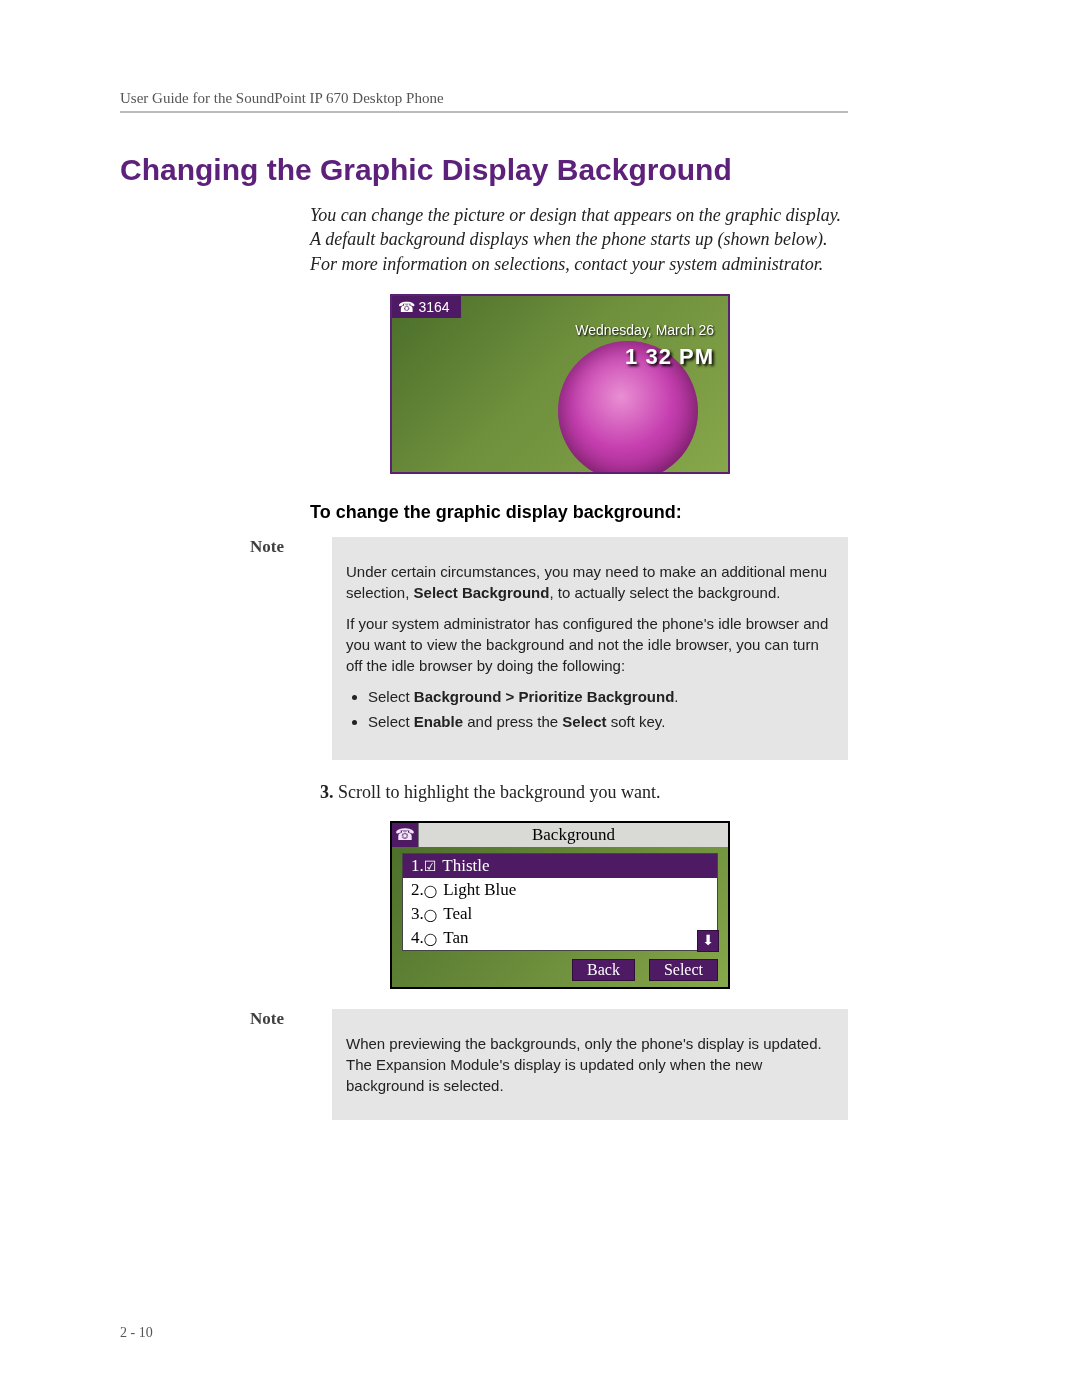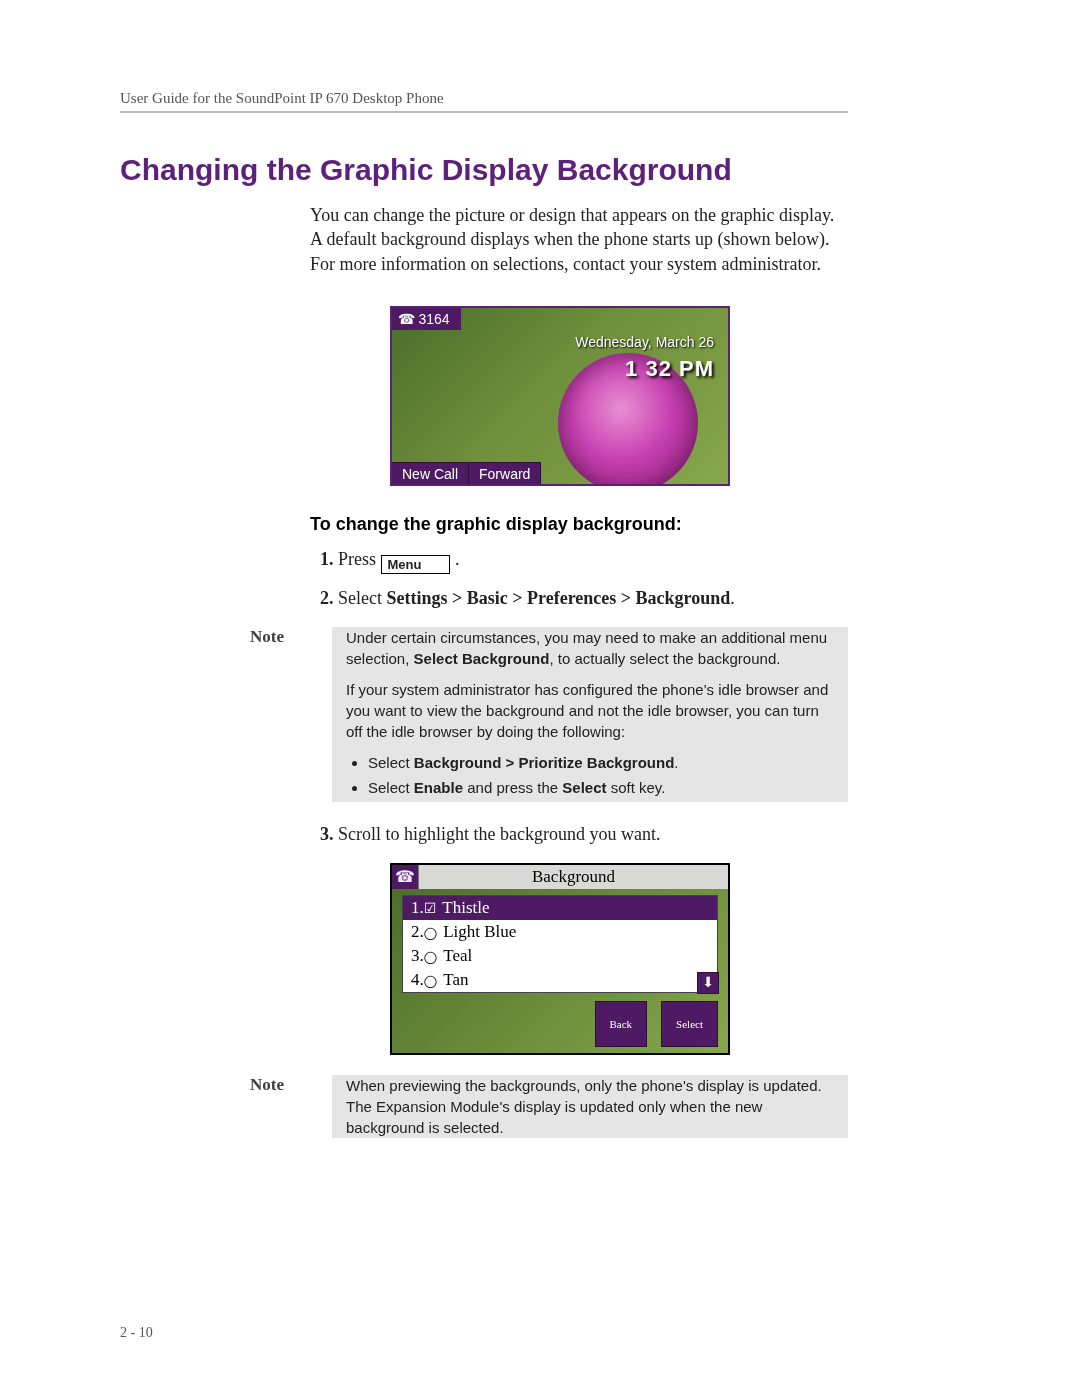--- a/index.html
+++ b/index.html
@@ -32,21 +32,22 @@
     color: #5e217b;
     font-size: 30px;
     margin: 0 0 16px 0;
   }
   .body-col {
     margin-left: 190px;
   }
   .body-col p {
     font-size: 18px;
     line-height: 1.35;
-    margin: 0 0 30px 0;
+    margin: 0 0 18px 0;
+    font-style: italic;
   }
   
   .shot1 {
     width: 340px;
     height: 180px;
     margin: 12px 0 28px 80px;
     border: 2px solid #5a2270;
     box-sizing: border-box;
     background: linear-gradient(135deg,#4a6d2a 0%,#6e8f3c 45%,#86a74a 100%);
     position: relative;
@@ -110,21 +111,21 @@
     flex: 0 0 58px;
     font-family: "Palatino Linotype","Book Antiqua",Palatino,Georgia,serif;
     font-weight: bold; color:#404040; font-size:17px;
     margin-left: 130px;
   }
   .note-box {
     flex:1;
     background:#e5e5e5;
     font-family: Arial, Helvetica, sans-serif;
     font-size:15px; line-height:1.4;
-    padding: 0 14px;
+    padding: 24px 14px;
   }
   .note-box p { margin:0 0 10px 0; }
   .note-box ul { margin:0; padding-left:22px; }
   .note-box ul li { margin-bottom:4px; }
   
   .shot2 {
     width: 340px; margin: 6px 0 20px 80px;
     border:2px solid #000; box-sizing:border-box;
     background: linear-gradient(135deg,#4a6d2a 0%,#6e8f3c 60%,#86a74a 100%);
     position:relative; font-family:"Trebuchet MS","Comic Sans MS",cursive;
@@ -149,21 +150,21 @@
   .shot2 .row.sel { background:#4d1a63; color:#fff; }
   .shot2 .arrow {
     position:absolute; right:-2px; bottom:-2px; width:20px; height:20px;
     background:#4d1a63; color:#fff; text-align:center; line-height:20px; font-size:14px;
     border:1px solid #2e0f3a;
   }
   .shot2 .softbar2 {
     display:flex; justify-content:flex-end; gap:14px; padding:8px 10px 6px 10px;
   }
   .shot2 .sk2 {
-    background:#4d1a63; color:#fff; font-size:11px; padding:12px 14px; line-height:20px;
+    background:#4d1a63; color:#fff; font-size:16px; padding:0 14px; line-height:20px;
     border:1px solid #2e0f3a;
   }
   .footer {
     position:absolute; left:120px; bottom:56px;
     font-size:14px; color:#555;
   }
   .b { font-weight:bold; }
   .check::before { content:"☑"; margin-right:6px; font-size:14px; }
   .radio::before { content:"◯"; margin-right:6px; font-size:12px; }
 </style>
@@ -178,37 +179,24 @@
   <h1 class="title">Changing the Graphic Display Background</h1>
 
   <div class="body-col">
     <p>You can change the picture or design that appears on the graphic display. A default background displays when the phone starts up (shown below). For more information on selections, contact your system administrator.</p>
 
     <div class="shot1">
       <div class="bar-top phone-icon">3164</div>
       <div class="flower"></div>
       <div class="dateline">Wednesday, March 26</div>
       <div class="timeline">1 32 PM</div>
-      <div class="softbar">
-        <span class="softkey">New Call</span><span class="softkey">Forward</span>
-      </div>
     </div>
 
     <div class="subhead">To change the graphic display background:</div>
 
-    <ol class="steps">
-      <li>
-        <span>Press </span>
-        <span class="menu-btn">Menu</span>
-        <span> .</span>
-      </li>
-      <li>
-        <span>Select </span><span class="b">Settings &gt; Basic &gt; Preferences &gt; Background</span><span>.</span>
-      </li>
-    </ol>
   </div>
 
   <div class="note-row">
     <div class="note-label">Note</div>
     <div class="note-box">
       <p>
         <span>Under certain circumstances, you may need to make an additional menu selection, </span><span class="b">Select Background</span><span>, to actually select the background.</span>
       </p>
       <p>If your system administrator has configured the phone's idle browser and you want to view the background and not the idle browser, you can turn off the idle browser by doing the following:</p>
       <ul>

